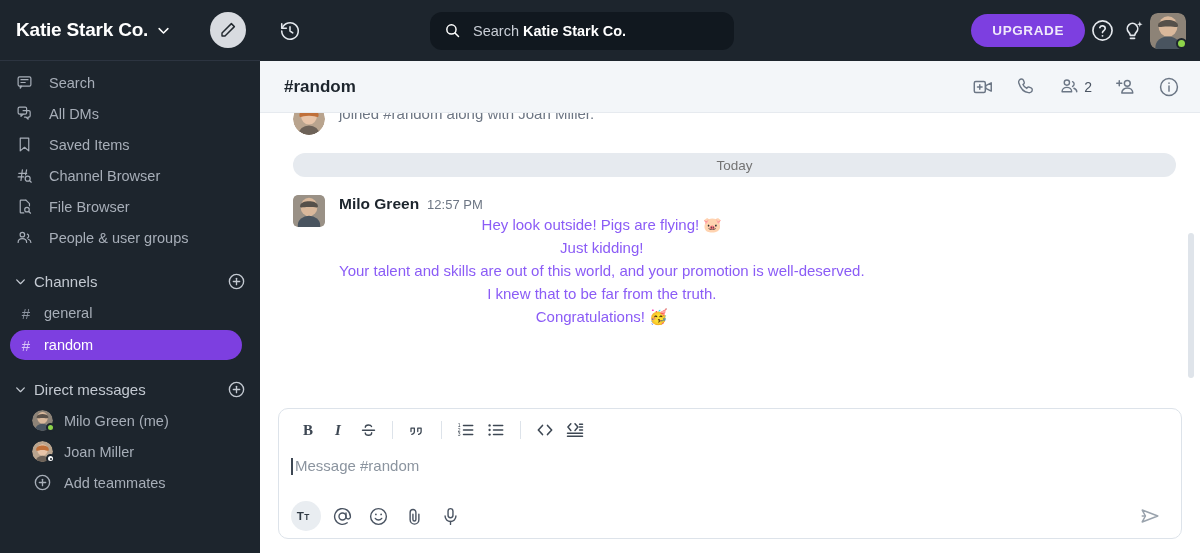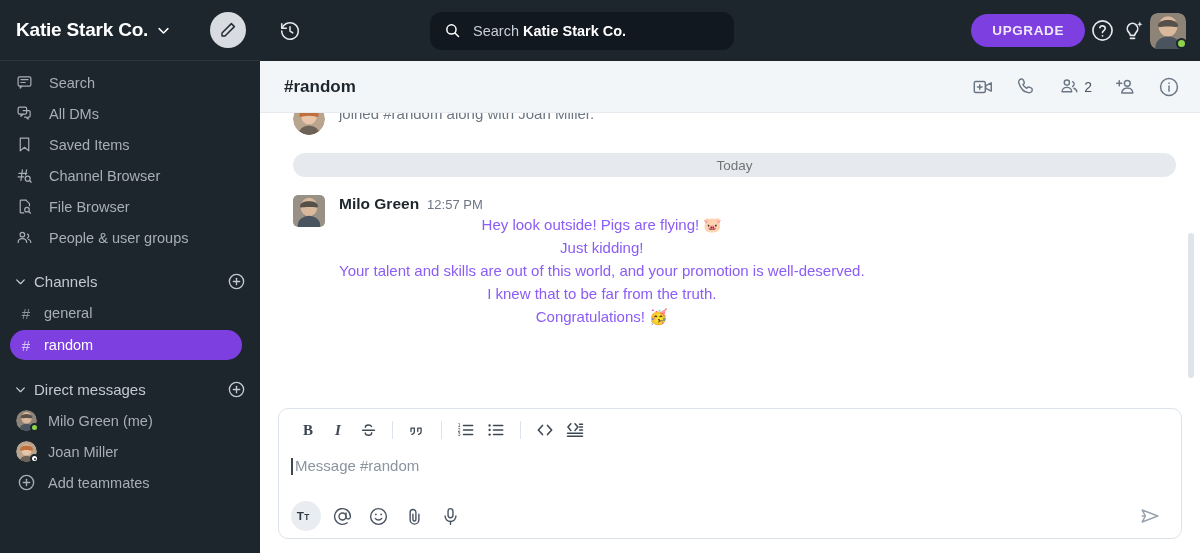--- a/index.html
+++ b/index.html
@@ -63,21 +63,21 @@
     padding: 0 8px; border-radius: 15px;
     color:#a7aeb8; font-size: 14.5px;
   }
   .chan .hash { width:16px; text-align:center; font-size:15px; color:#8d95a1; flex:0 0 16px;}
   .chan .cname { margin-left: 10px; }
   .chan.active { background:#7d3fe0; color:#ffffff; }
   .chan.active .hash { color:#d7c4f7; }
 
   .dm {
     display:flex; align-items:center;
-    height: 31px; padding: 0 16px;
+    height: 31px; padding: 0 32px;
     color:#a7aeb8; font-size:14.5px;
   }
   .dm .av { position: relative; width:21px; height:21px; flex:0 0 21px; }
   .dm .dname { margin-left: 11px; }
 
   .avatar-img { width:100%; height:100%; border-radius:50%; display:block; }
   .presence {
     position:absolute; right:-2px; bottom:-1px;
     width:9px; height:9px; border-radius:50%;
     border:2px solid #1d252d;

